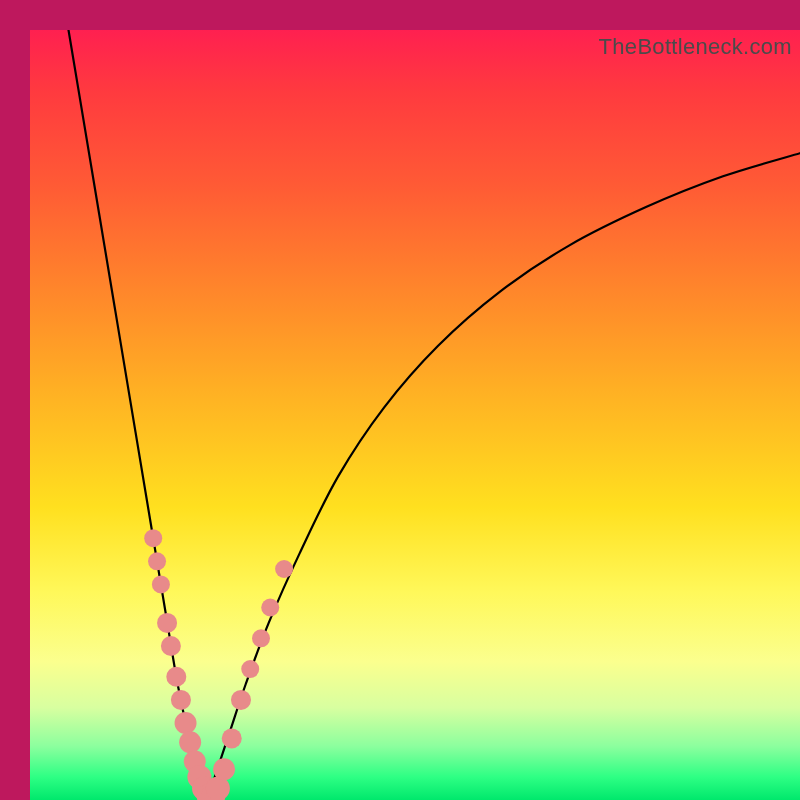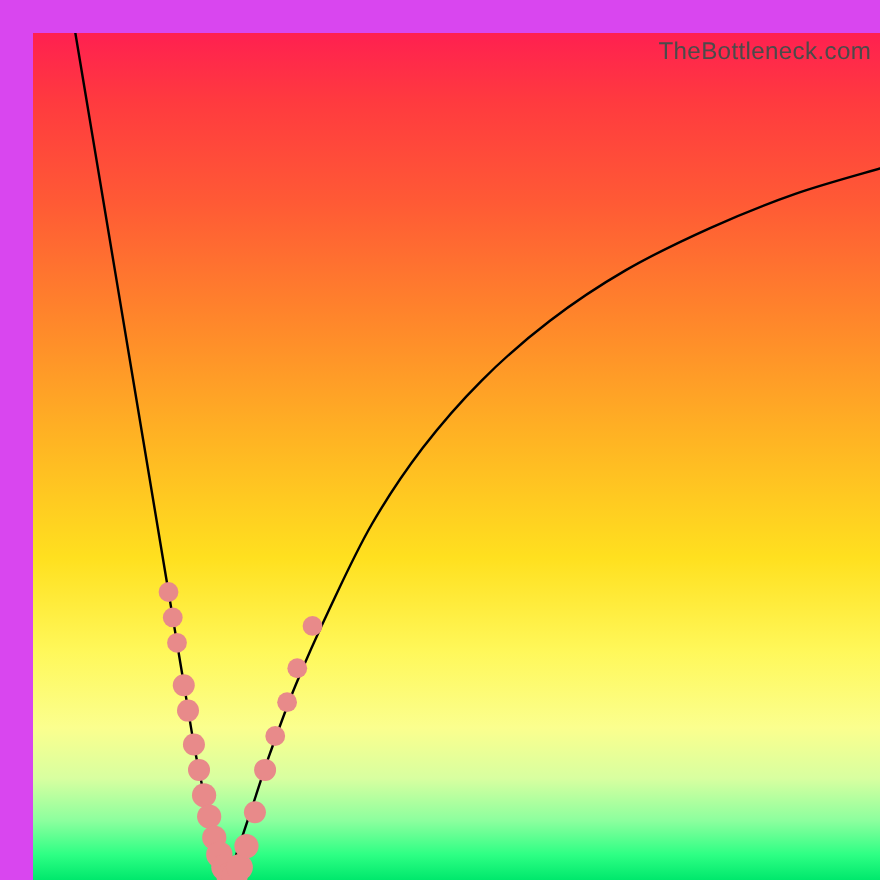--- a/index.html
+++ b/index.html
@@ -8,21 +8,21 @@
     width: 800px;
     height: 800px;
     overflow: hidden;
     background: #000;
     font-family: Arial, Helvetica, sans-serif;
   }
   .frame {
     position: relative;
     width: 800px;
     height: 800px;
-    background: #d946ef;
+    background: #be185d;
   }
   .plot-area {
     position: absolute;
     left: 30px;
     top: 30px;
     width: 770px;
     height: 770px;
     background: linear-gradient(to bottom,
       #ff2050 0%,
       #ff3a3f 8%,

